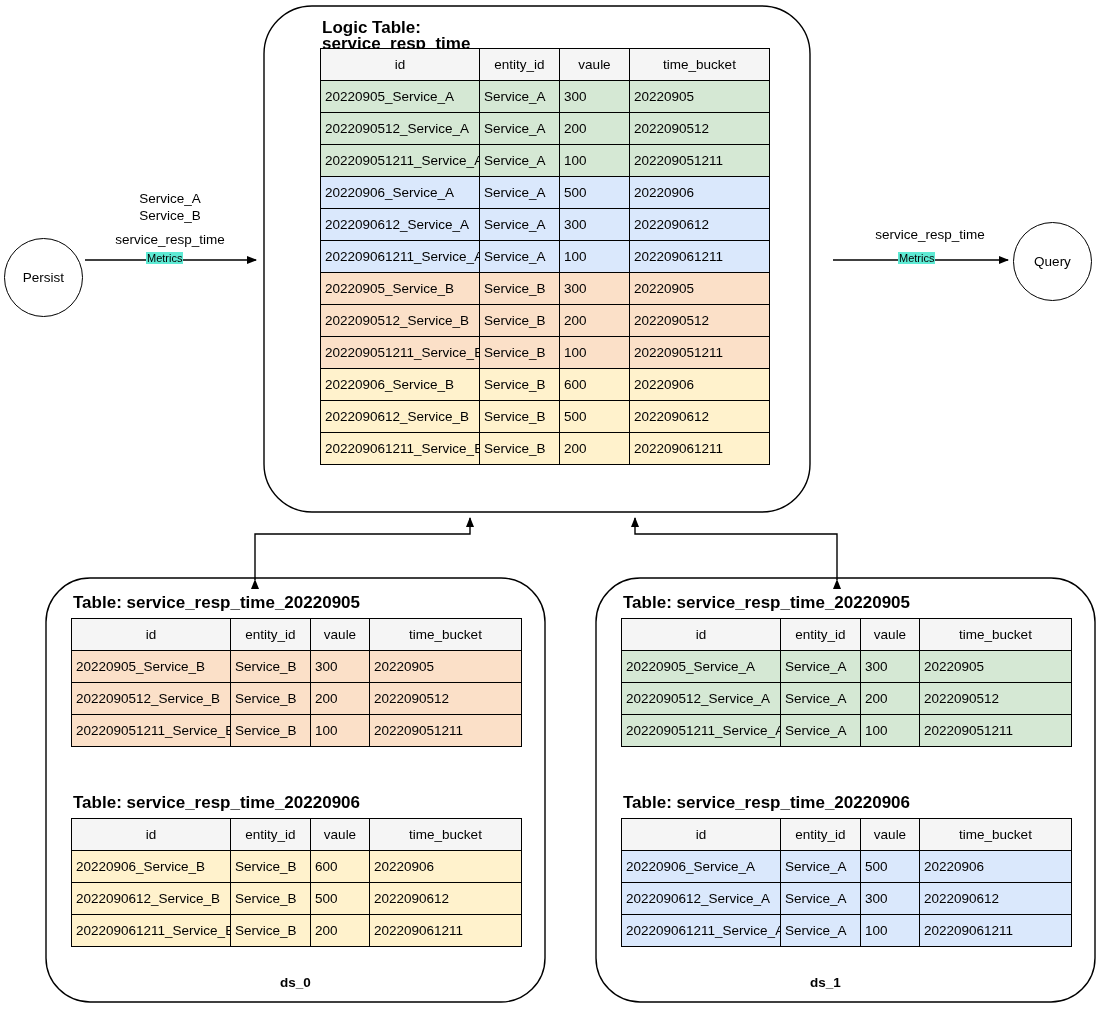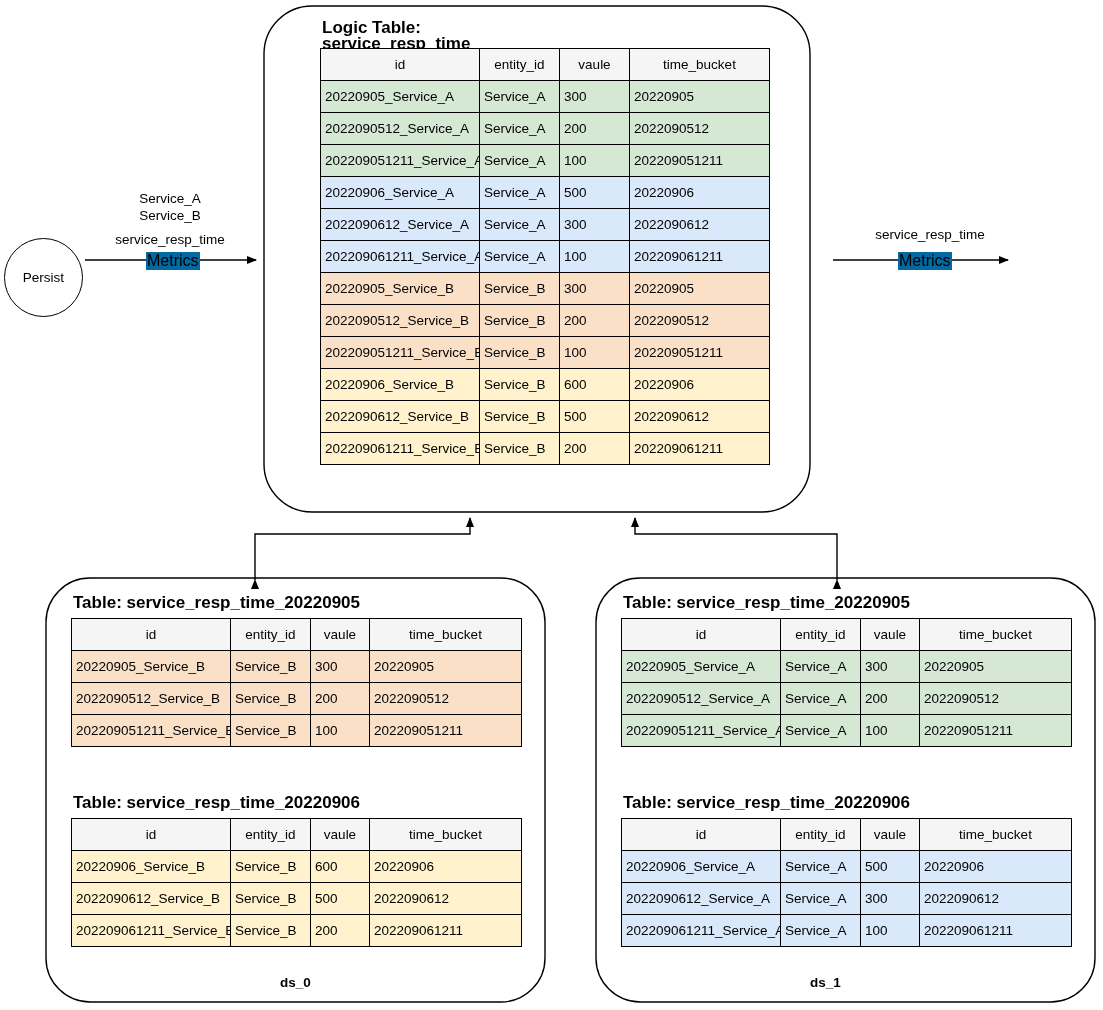--- a/index.html
+++ b/index.html
@@ -41,22 +41,22 @@
 
   
   .edge-label {
     font-size: 13.5px;
     color: #000;
     text-align: center;
     white-space: nowrap;
     line-height: 17px;
   }
   .edge-inline-label {
-    font-size: 16px;
-    background: #0369a1;
+    font-size: 11px;
+    background: #5eead4;
     padding: 0 1px;
     white-space: nowrap;
   }
 
   
   .box-title {
     font-size: 17px;
     font-weight: bold;
     color: #000;
     line-height: 16px;
@@ -130,20 +130,23 @@
   </div>
 
   <div class="abs edge-label" style="left:85px; top:190px; width:170px;">
     <div>Service_A</div>
     <div>Service_B</div>
     <div style="height:7px;"></div>
     <div>service_resp_time</div>
   </div>
   <div class="abs edge-inline-label" style="left:146px; top:252px;">Metrics</div>
 
+  <div class="abs node-circle" style="left:1013px; top:222px; width:77px; height:77px;">
+    <span>Query</span>
+  </div>
 
   <div class="abs edge-label" style="left:845px; top:226px; width:170px;">
     <div>service_resp_time</div>
   </div>
   <div class="abs edge-inline-label" style="left:898px; top:252px;">Metrics</div>
 
   <div class="abs box-title" style="left:322px; top:20px;">
     <div>Logic Table:</div>
     <div>service_resp_time</div>
   </div>

